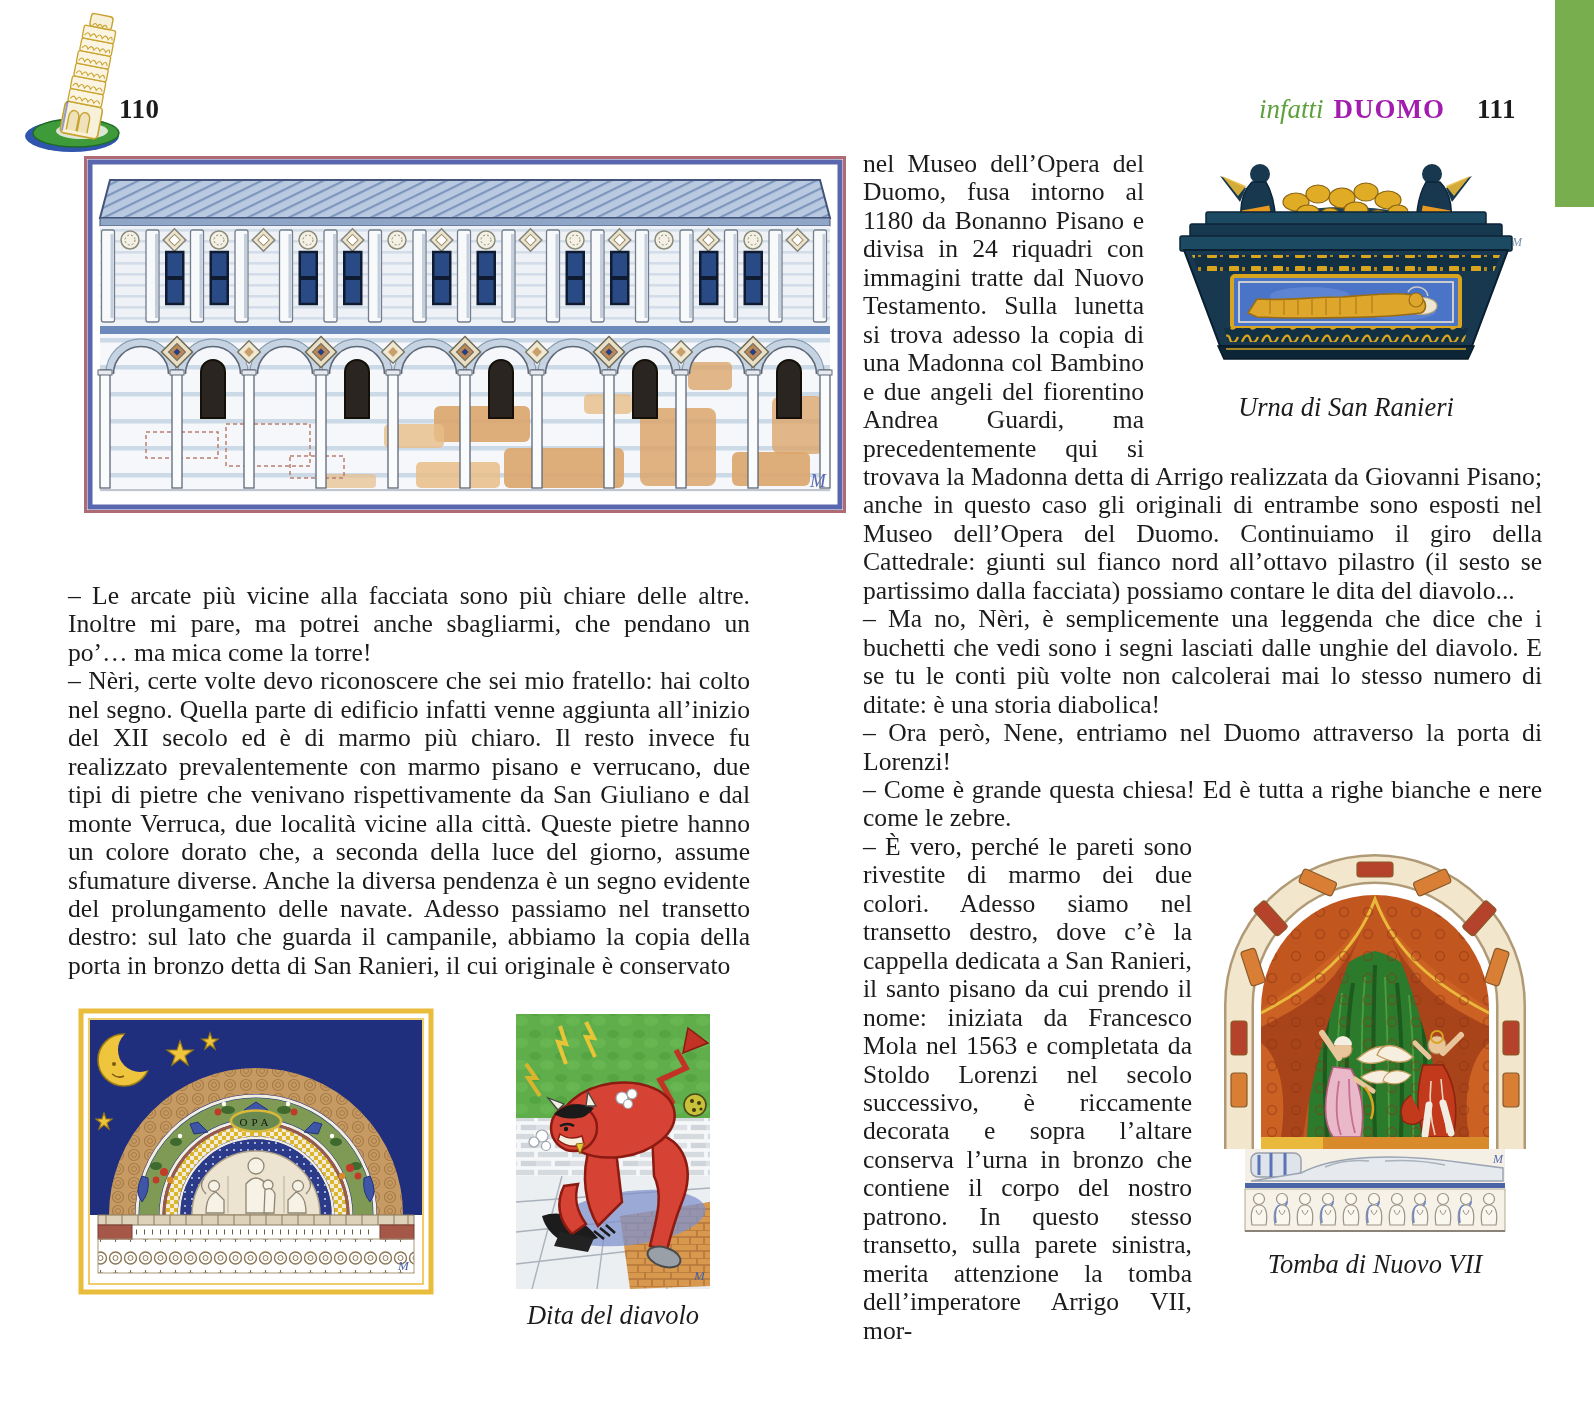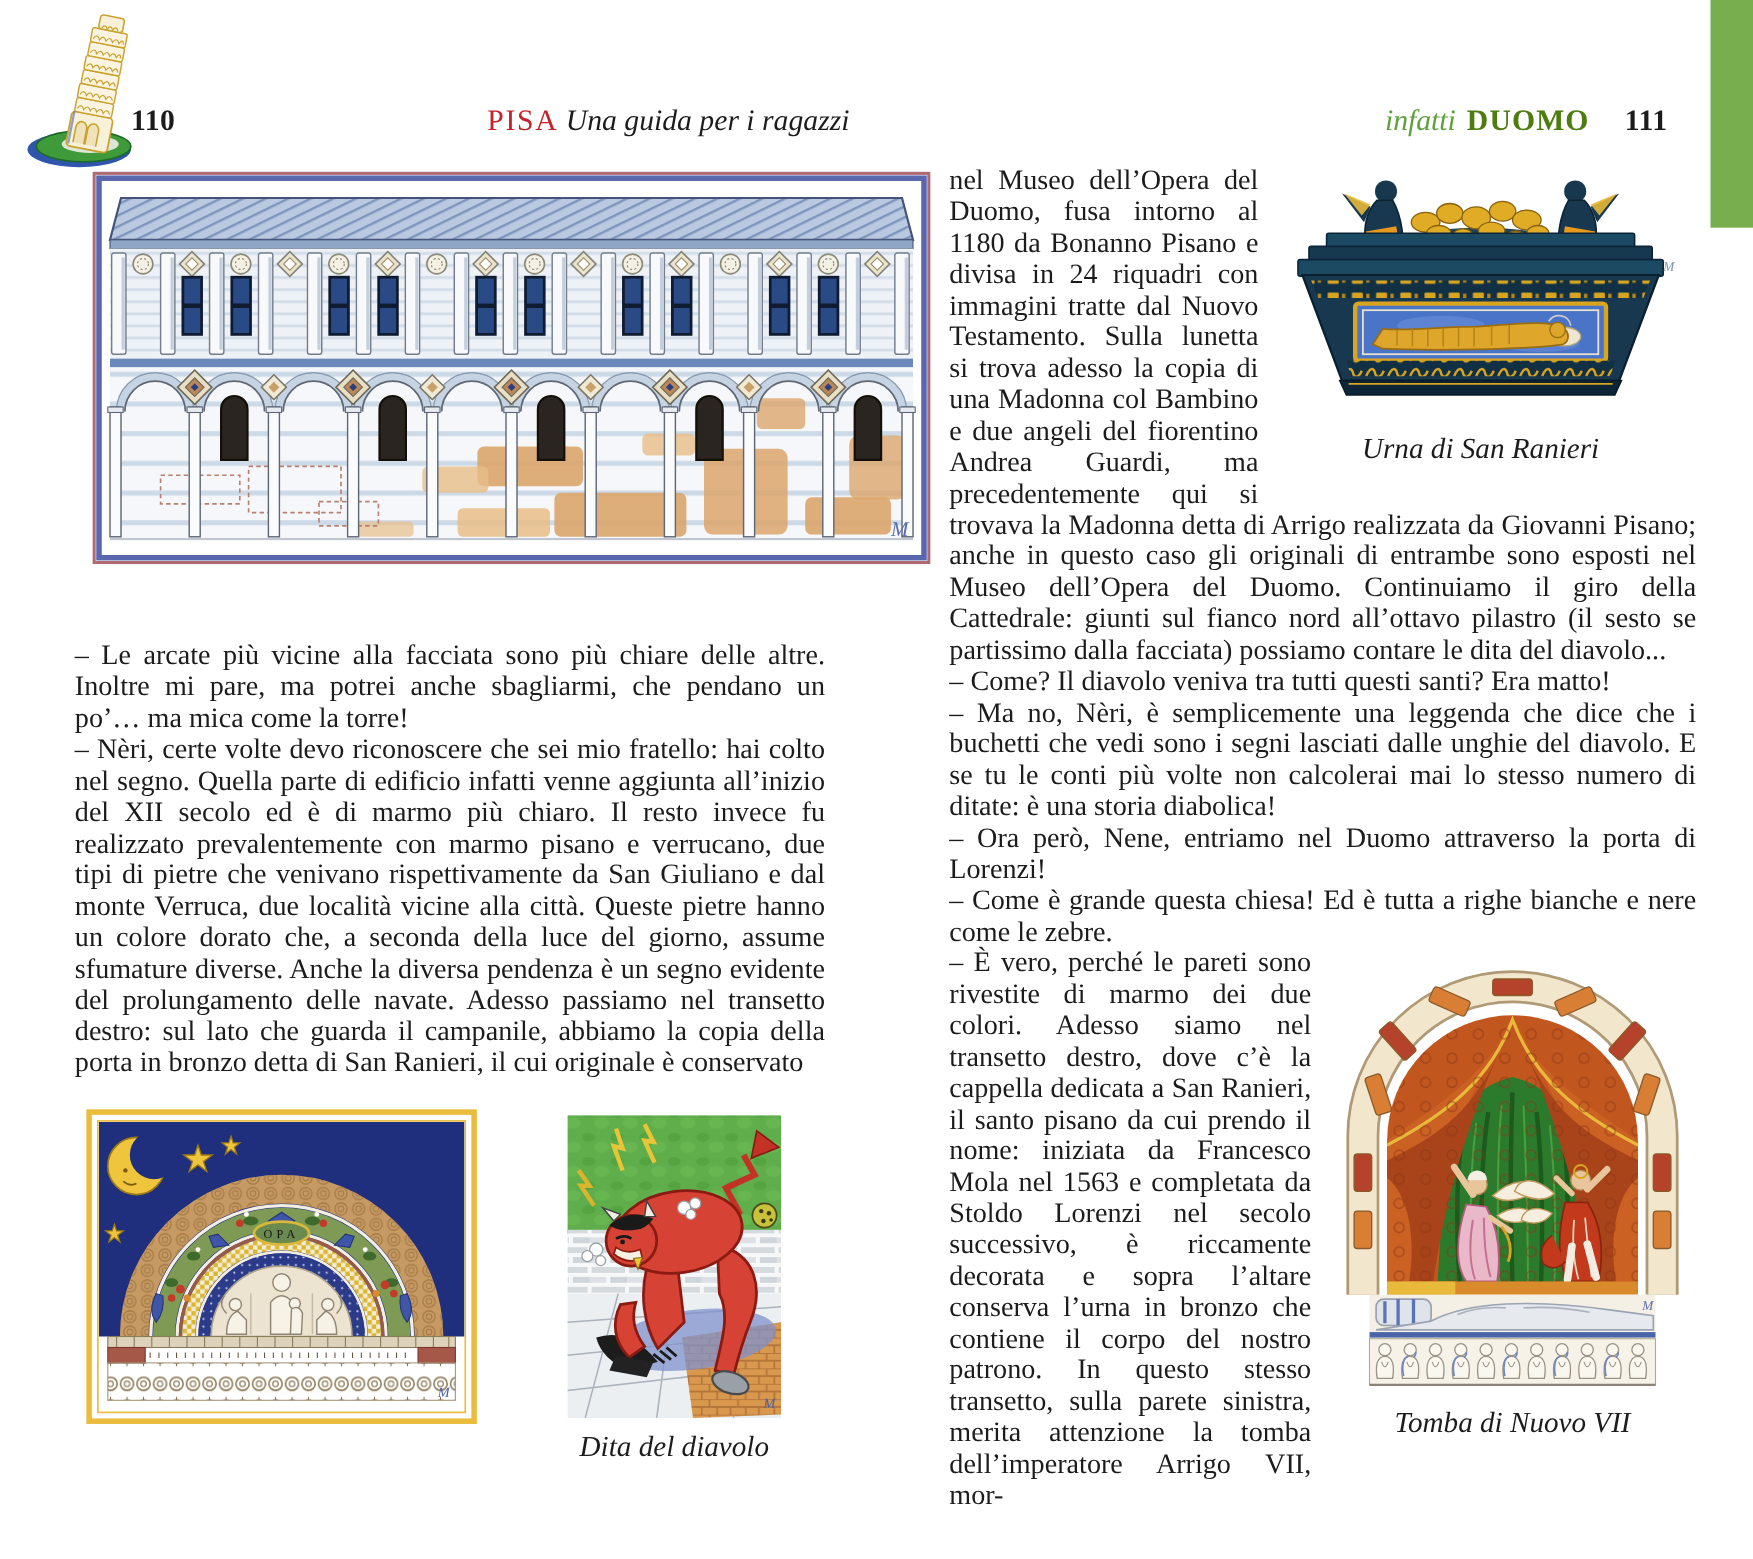--- a/index.html
+++ b/index.html
@@ -4,21 +4,21 @@
 <style>
   html,body{margin:0;padding:0;background:#ffffff;}
   .spread{position:relative;width:1594px;height:1417px;background:#ffffff;overflow:hidden;
           font-family:"Liberation Serif",serif;color:#1c1c1c;}
   .green-tab{position:absolute;top:0;right:0;width:39px;height:207px;background:#79ae4e;}
   .hdr{position:absolute;top:92px;font-size:27px;line-height:34px;white-space:nowrap;}
   .pagenum{font-weight:bold;letter-spacing:.5px;}
   .brand-red{color:#c4232b;letter-spacing:1.5px;}
   .title-it{font-style:italic;}
   .opt-it{font-style:italic;color:#5ea13c;margin-right:10px;}
-  .opt-caps{color:#4d7c0f;font-weight:bold;letter-spacing:1px;}
+  .opt-caps{color:#a21caf;font-weight:bold;letter-spacing:1px;}
   .body-text{font-size:25.6px;line-height:28.45px;text-align:justify;hyphens:none;}
   .body-text p{margin:0;}
   .caption{font-style:italic;font-size:26.5px;text-align:center;line-height:30px;font-family:Liberation Serif, serif;}
   figure{margin:0;}
   .abs{position:absolute;}
   .fl-r{float:right;text-align:center;}
   .fl-urna{width:392px;margin:0 0 14px 6px;}
   .fl-tomba{width:334px;margin:4px 0 10px 16px;}
   .fl-r .caption{margin-top:8px;}
   .figrow-cap{position:absolute;top:1300px;}
@@ -53,24 +53,20 @@
         <path d="M44,45 q3,-6 6,0 q3,-6 6,0 q3,-6 6,0 q3,-6 6,0 q3,-6 4,0"></path>
         <path d="M44,32 q3,-6 6,0 q3,-6 6,0 q3,-6 6,0 q3,-6 6,0 q3,-6 4,0"></path>
       </g>
       <rect x="47" y="9" width="22" height="13" rx="3" fill="#f8f1da" stroke="#c9a22e" stroke-width="1.4"></rect>
       <path d="M50,21 q2.5,-5 5,0 q2.5,-5 5,0 q2.5,-5 5,0" stroke="#c9a22e" stroke-width="1.1" fill="none"></path>
       <path d="M40,100 L40,130" stroke="#4a66b5" stroke-width="2" opacity="0.6"></path>
     </g>
   </svg>
 
   <div class="hdr pagenum" style="left:119px">110</div>
-  <div class="hdr" style="left:443px">
-    <span class="brand-red">PISA</span>
-    <span class="title-it">Una guida per i ragazzi</span>
-  </div>
 
   <svg class="abs" style="left:84px;top:156px" width="762" height="357" viewBox="0 0 762 357">
     <defs>
       <pattern id="roofp" width="9" height="9" patternUnits="userSpaceOnUse" patternTransform="rotate(64)">
         <rect width="9" height="9" fill="#b9c9e0"></rect>
           <rect width="2.2" height="9" fill="#7e96bd"></rect>
       </pattern>
       <pattern id="hs" width="12" height="11" patternUnits="userSpaceOnUse">
         <rect width="12" height="11" fill="#eef2f7"></rect>
           <rect y="7" width="12" height="2.6" fill="#d2dde9"></rect>
@@ -494,21 +490,20 @@
         <path d="M248,142 a11,11 0 0 1 20,4" fill="none" stroke="#c9c9c9" stroke-width="1.6"></path>
         <polygon points="64,178 308,178 304,192 68,192" fill="url(#spat)"></polygon>
         <polygon points="58,196 314,196 308,209 64,209" fill="#0d2637" stroke="#091c2a" stroke-width="1.5"></polygon>
         <line x1="66" y1="199" x2="306" y2="199" stroke="#d9a51f" stroke-width="1.5"></line>
         <text x="352" y="96" font-size="12" font-style="italic" fill="#7a94a8" font-family="'Liberation Serif',serif">M</text>
       </svg>
       <figcaption class="caption">Urna di San Ranieri</figcaption>
     </figure>
 
     <p>nel Museo dell’Opera del Duomo, fusa intorno al 1180 da Bonanno Pisano e divisa in 24 riquadri con immagini tratte dal Nuovo Testamento. Sulla lunetta si trova adesso la copia di una Madonna col Bambino e due angeli del fiorentino Andrea Guardi, ma precedentemente qui si trovava la Madonna detta di Arrigo realizzata da Giovanni Pisano; anche in questo caso gli originali di entrambe sono esposti nel Museo dell’Opera del Duomo. Continuiamo il giro della Cattedrale: giunti sul fianco nord all’ottavo pilastro (il sesto se partissimo dalla facciata) possiamo contare le dita del diavolo...</p>
-    <p>– Come? Il diavolo veniva tra tutti questi santi? Era matto!</p>
     <p>– Ma no, Nèri, è semplicemente una leggenda che dice che i buchetti che vedi sono i segni lasciati dalle unghie del diavolo. E se tu le conti più volte non calcolerai mai lo stesso numero di ditate: è una storia diabolica!</p>
     <p>– Ora però, Nene, entriamo nel Duomo attraverso la porta di Lorenzi!</p>
     <p>– Come è grande questa chiesa! Ed è tutta a righe bianche e nere come le zebre.</p>
 
     <figure class="fl-r fl-tomba">
       <svg width="320" height="398" viewBox="0 0 320 398">
         <defs>
           <pattern id="cr" width="24" height="22" patternUnits="userSpaceOnUse">
             <circle cx="9" cy="9" r="4.5" fill="none" stroke="#8a3512" opacity="0.5" stroke-width="1.4"></circle>
           </pattern>

